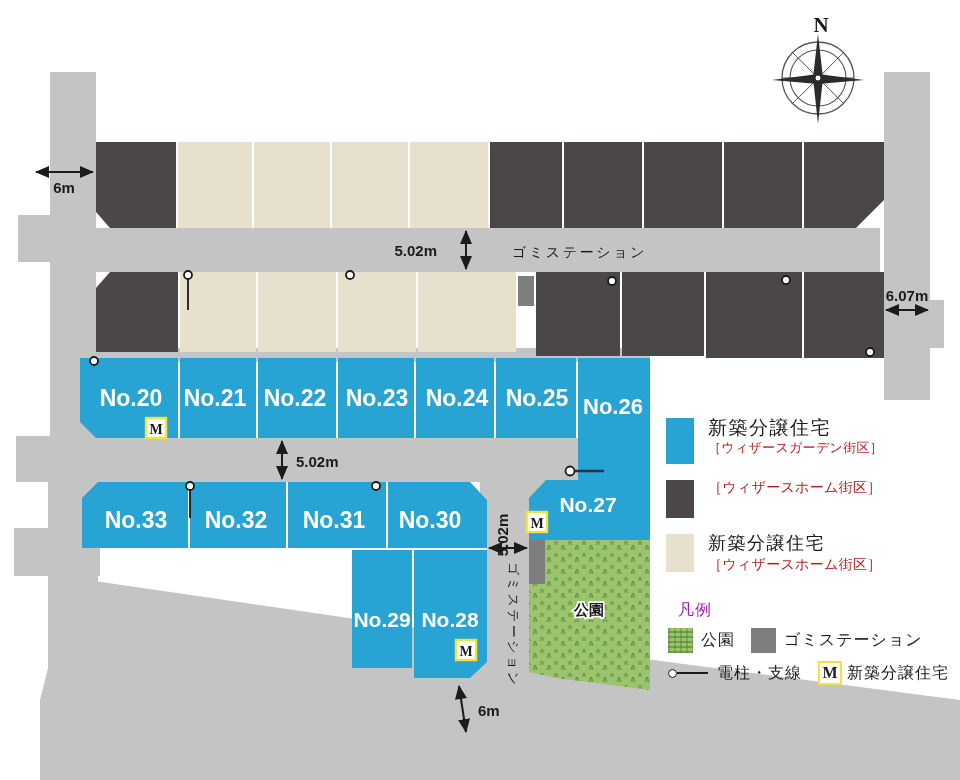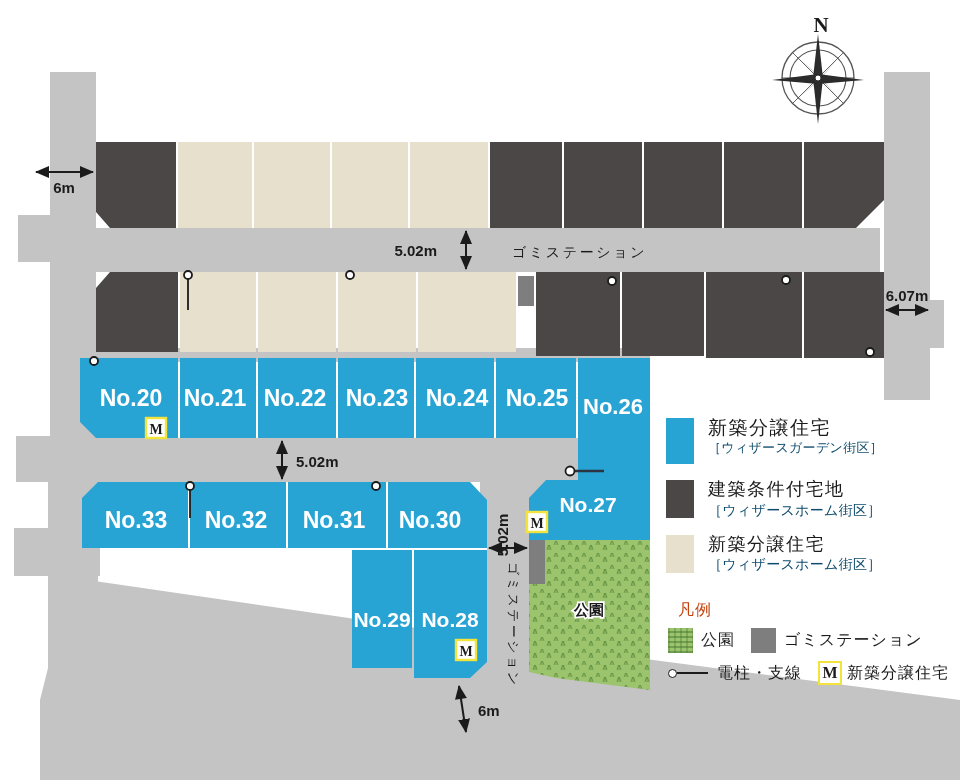--- a/index.html
+++ b/index.html
@@ -75,38 +75,38 @@
     font-size: 19px;
     color: #1b1b1b;
     letter-spacing: 1.5px;
     line-height: 1.25;
     white-space: nowrap;
   }
   .legend-title.t2 { font-size: 18px; }
   .legend-sub {
     font-family: "DejaVu Sans", "Liberation Sans", sans-serif;
     font-size: 13px;
-    color: #0c4a6e;
+    color: #b91c1c;
     letter-spacing: 0.3px;
     line-height: 1.3;
     white-space: nowrap;
   }
   .legend-sub.s2 { font-size: 14px; }
 
   
   #keybox {
     position: absolute;
     left: 676px;
     top: 600px;
     width: 280px;
   }
   #keybox .key-heading {
     font-family: "DejaVu Sans", "Liberation Sans", sans-serif;
     font-size: 16px;
-    color: #c2410c;
+    color: #a21caf;
     letter-spacing: 1px;
     margin-bottom: 7px;
     padding-left: 2px;
   }
   .key-line {
     display: flex;
     align-items: center;
     margin-bottom: 8px;
     margin-left: -8px;
   }
@@ -374,21 +374,20 @@
       <div class="legend-swatch" style="background:#27a3d4;"></div>
       <div class="legend-texts">
         <div class="legend-title">新築分譲住宅</div>
         <div class="legend-sub">［ウィザースガーデン街区］</div>
       </div>
     </div>
 
     <div class="legend-row">
       <div class="legend-swatch small" style="background:#4a4746;"></div>
       <div class="legend-texts">
-        <div class="legend-title t2">建築条件付宅地</div>
         <div class="legend-sub s2">［ウィザースホーム街区］</div>
       </div>
     </div>
 
     <div class="legend-row">
       <div class="legend-swatch small" style="background:#e7e0cc;"></div>
       <div class="legend-texts">
         <div class="legend-title t2">新築分譲住宅</div>
         <div class="legend-sub s2">［ウィザースホーム街区］</div>
       </div>

